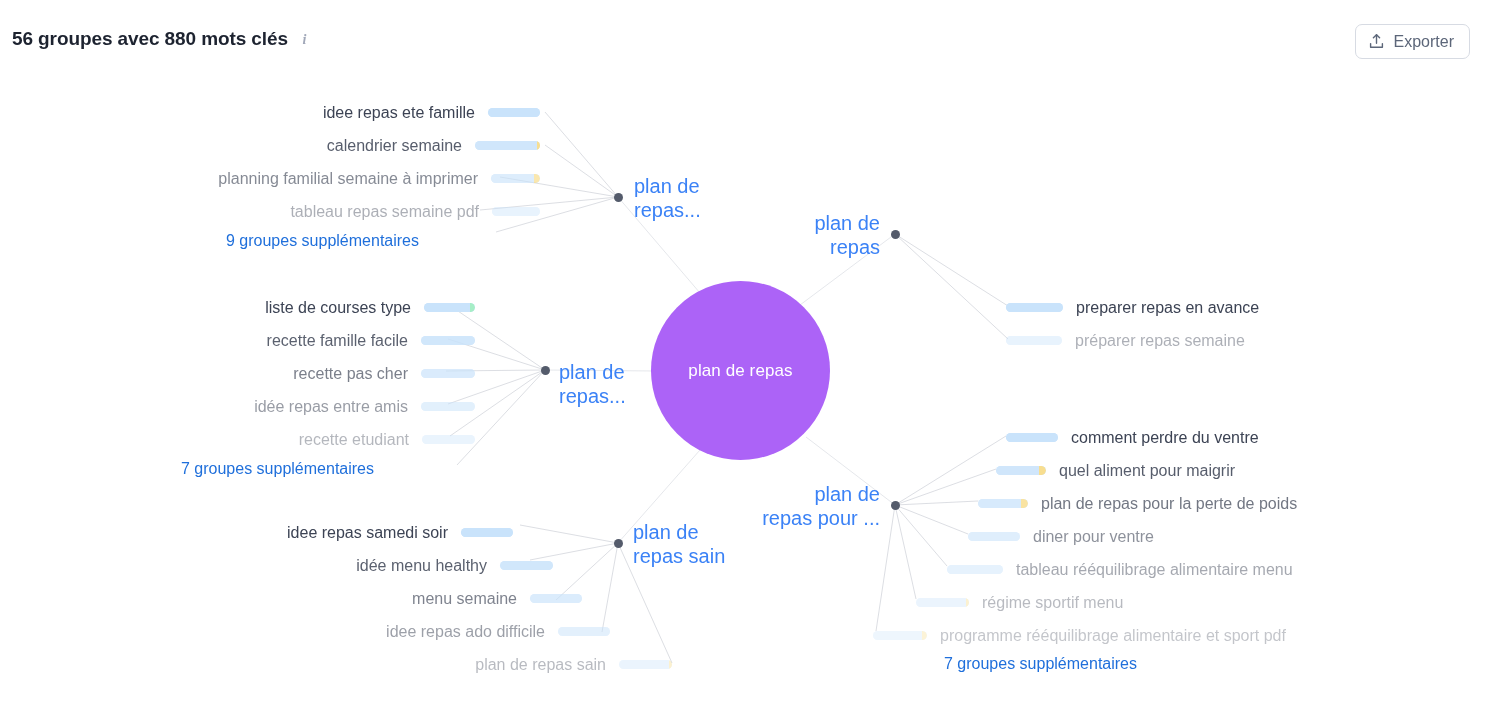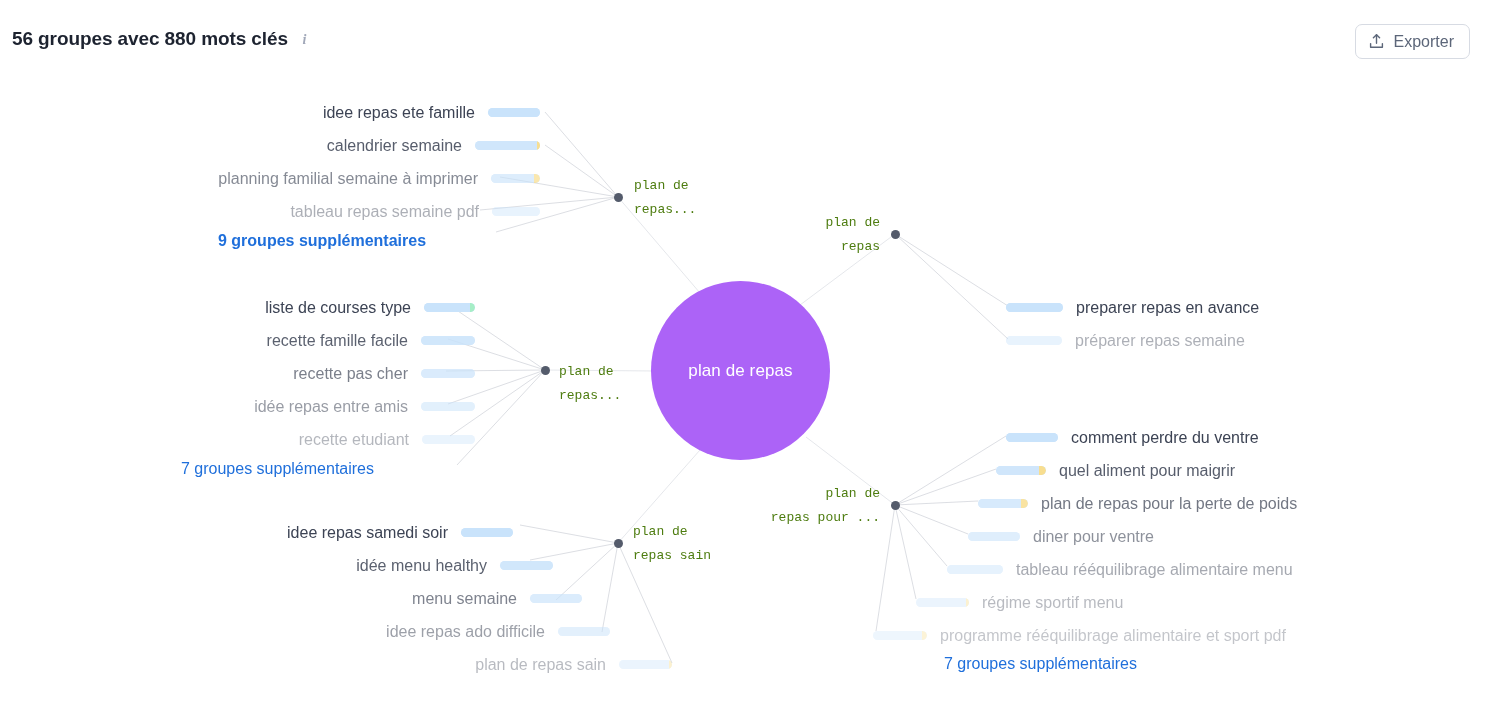--- a/index.html
+++ b/index.html
@@ -73,22 +73,22 @@
   }
 
   
   .node-dot {
     position: absolute;
     width: 9px; height: 9px; border-radius: 50%;
     background: #545b6b; cursor: pointer;
   }
   .node-label {
     position: absolute;
-    font-size: 13px; color: #4d7c0f; line-height: 24px;
-    cursor: pointer; white-space: pre-line; font-family: Liberation Mono, monospace;
+    font-size: 20px; color: #3b82f6; line-height: 24px;
+    cursor: pointer; white-space: pre-line;
   }
   .node-label.right { text-align: left; }
   .node-label.rightalign { text-align: right; }
 
   
   .cluster { position: absolute; }
   .kw-row {
     display: flex; align-items: center;
     height: 33px; gap: 13px;
     cursor: pointer;
@@ -202,21 +202,21 @@
           <span class="seg-tip" style="width:6px;background:#f7d97e"></span>
         </span>
     </div>
     <div class="kw-row" style="opacity:0.42">
       <span class="kw-text">tableau repas semaine pdf</span>
       <span class="bar nocap" style="width:48px">
           <span class="seg-main" style="width:48px"></span>
         </span>
     </div>
   </div>
-  <div class="more-link" style="left:218px; top:232px;font-weight:bold;">9 groupes supplémentaires</div>
+  <div class="more-link" style="left:226px; top:232px;">9 groupes supplémentaires</div>
   <div class="node-dot" style="left:614px; top:193px;"></div>
   <div class="node-label right" style="left:634px; top:174px; width:90px;">plan de
 repas...</div>
 
   <div class="cluster left" style="left:0px; top:291px; width:475px;">
     <div class="kw-row" style="opacity:1.00">
       <span class="kw-text">liste de courses type</span>
       <span class="bar" style="width:51px">
           <span class="seg-main" style="width:46px"></span>
           <span class="seg-tip" style="width:5px;background:#a6eec6"></span>

